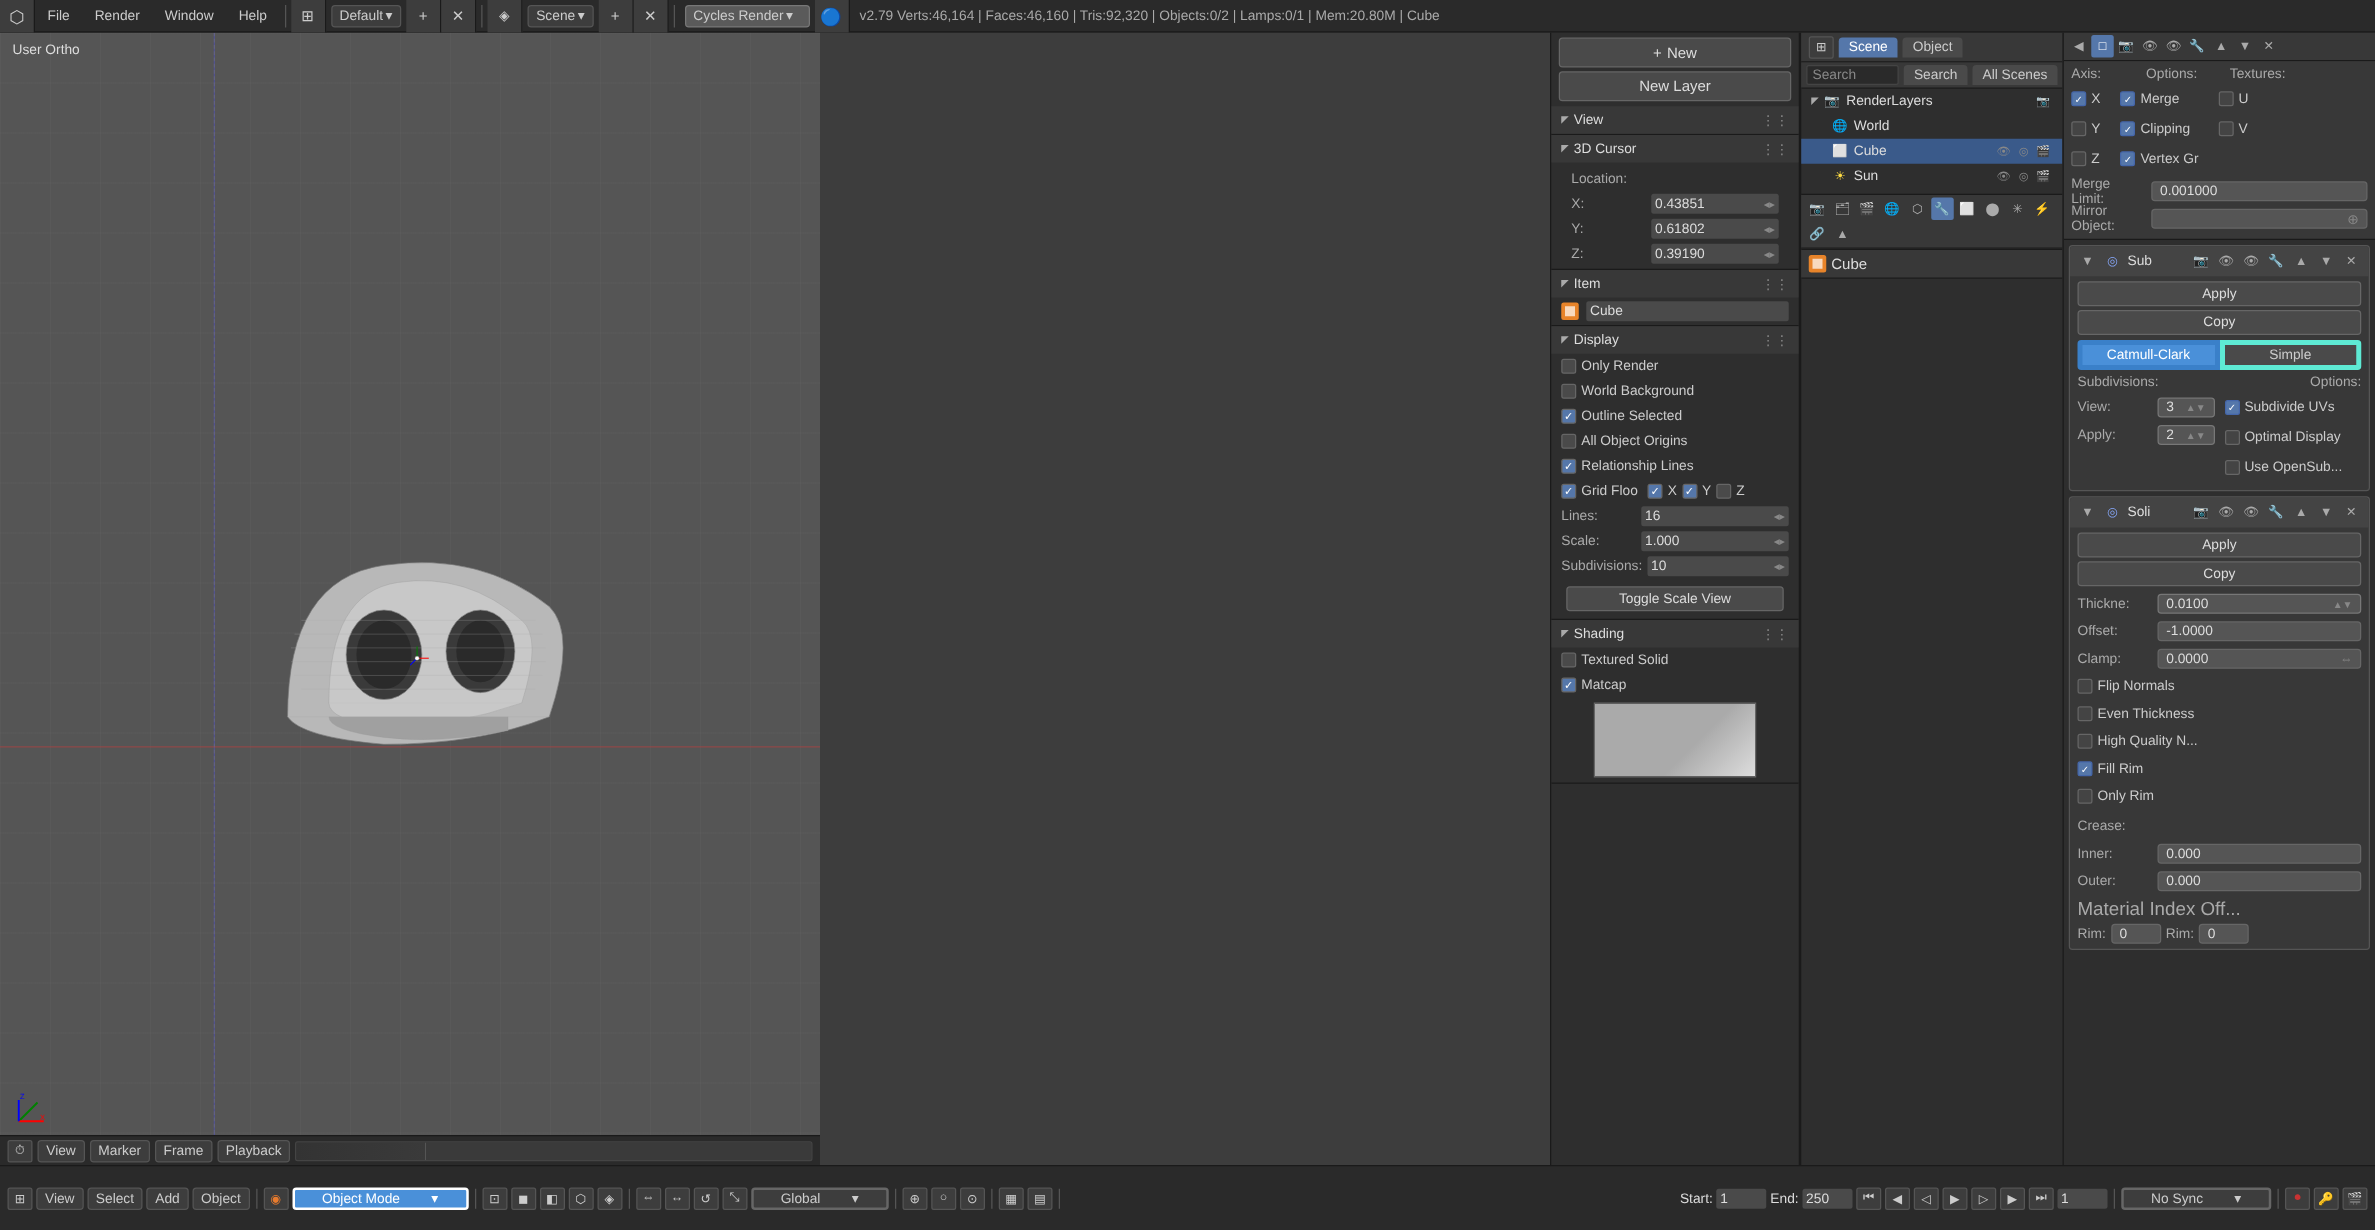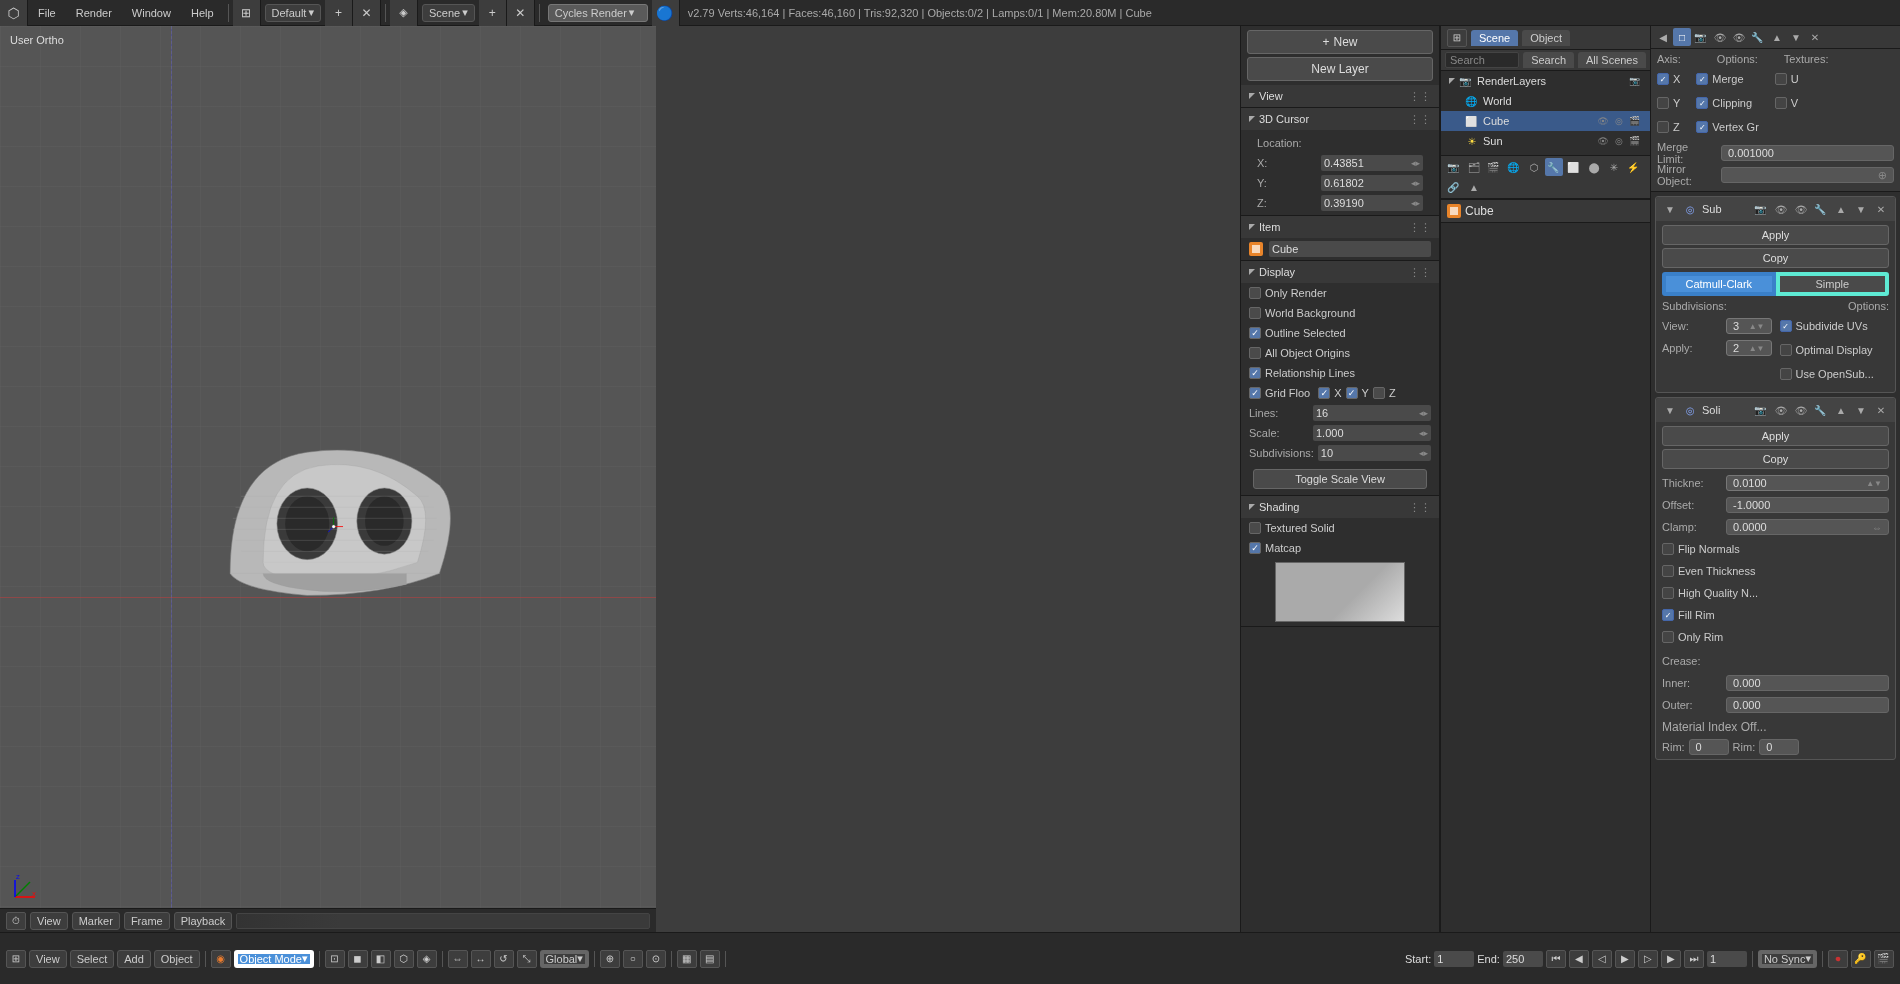--- a/index.html
+++ b/index.html
@@ -145,28 +145,29 @@
       color: #ccc;
       font-size: 11px;
       cursor: pointer;
       height: 18px;
       display: flex;
       align-items: center;
     }
     .bottom-dropdown {
       display: flex;
       align-items: center;
-      padding: 2px 2px;
+      padding: 2px 22px;
       background: #4a90d9;
-      border: 4px solid #ffffff;
+      border: 2px solid #ffffff;
       border-radius: 3px;
       color: #fff;
       font-size: 11px;
       height: 18px;
       cursor: pointer;
+      gap: 25px;
     }
     .bottom-icon-btn {
       width: 20px;
       height: 18px;
       display: flex;
       align-items: center;
       justify-content: center;
       background: #3d3d3d;
       border: 1px solid #555;
       border-radius: 2px;
@@ -1192,21 +1193,21 @@
             </div>
           </div>
           <div class="mod-field-row">
             <span class="mod-field-label">Outer:</span>
             <div class="mod-solid-input">
               <span>0.000</span>
             </div>
           </div>
         </div>
         <div class="mod-checkbox-row">
-          <span style="color:#aaa; font-size:12px; flex:1;">Material Index Off...</span>
+          <span style="color:#aaa; font-size:15px; flex:1;">Material Index Off...</span>
         </div>
         <div style="display:flex; align-items:center; gap:4px;">
           <span style="color:#aaa; font-size:11px;">Rim:</span>
           <div class="mod-solid-input" style="width:40px; flex:none;">
             <span>0</span>
           </div>
           <span style="color:#aaa; font-size:11px;">Rim:</span>
           <div class="mod-solid-input" style="width:40px; flex:none;">
             <span>0</span>
           </div>

